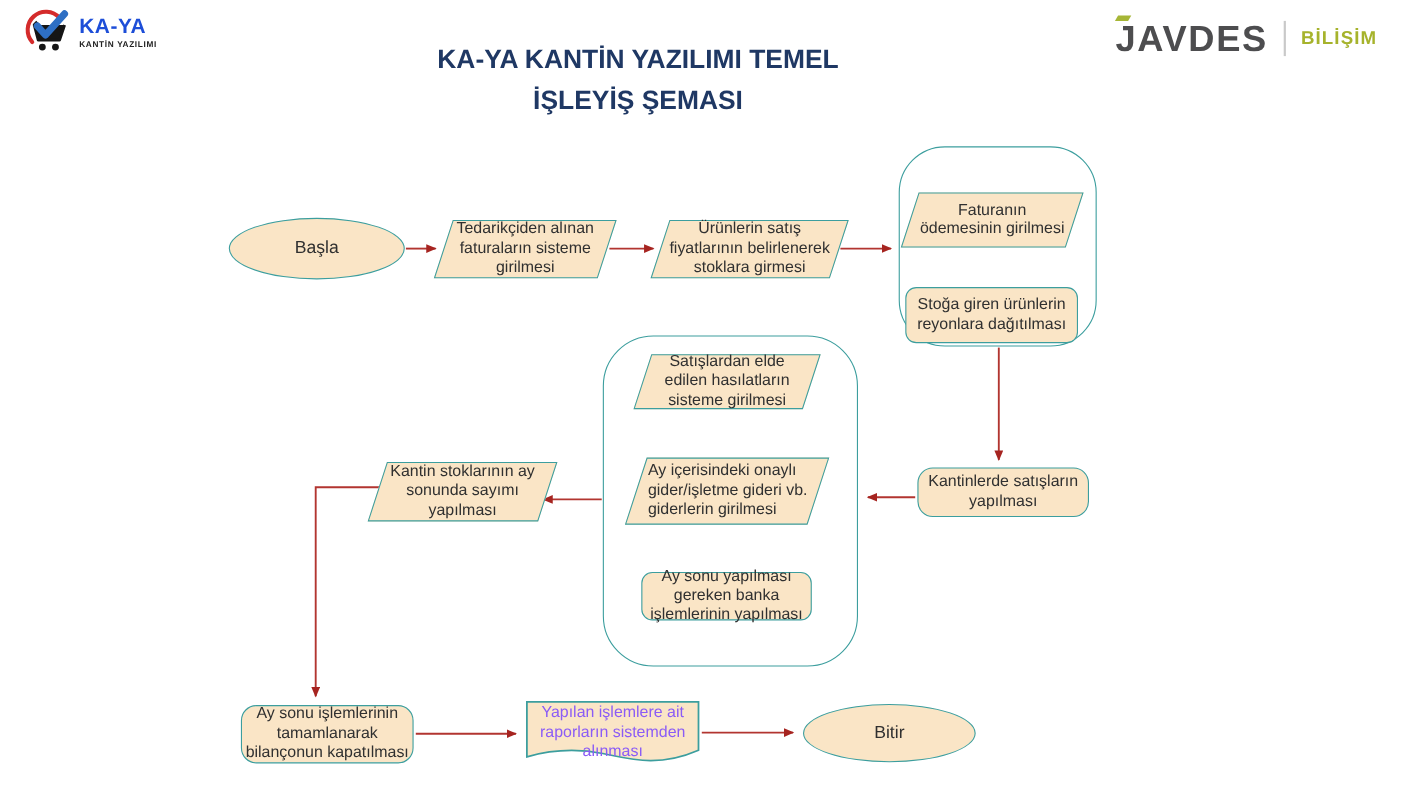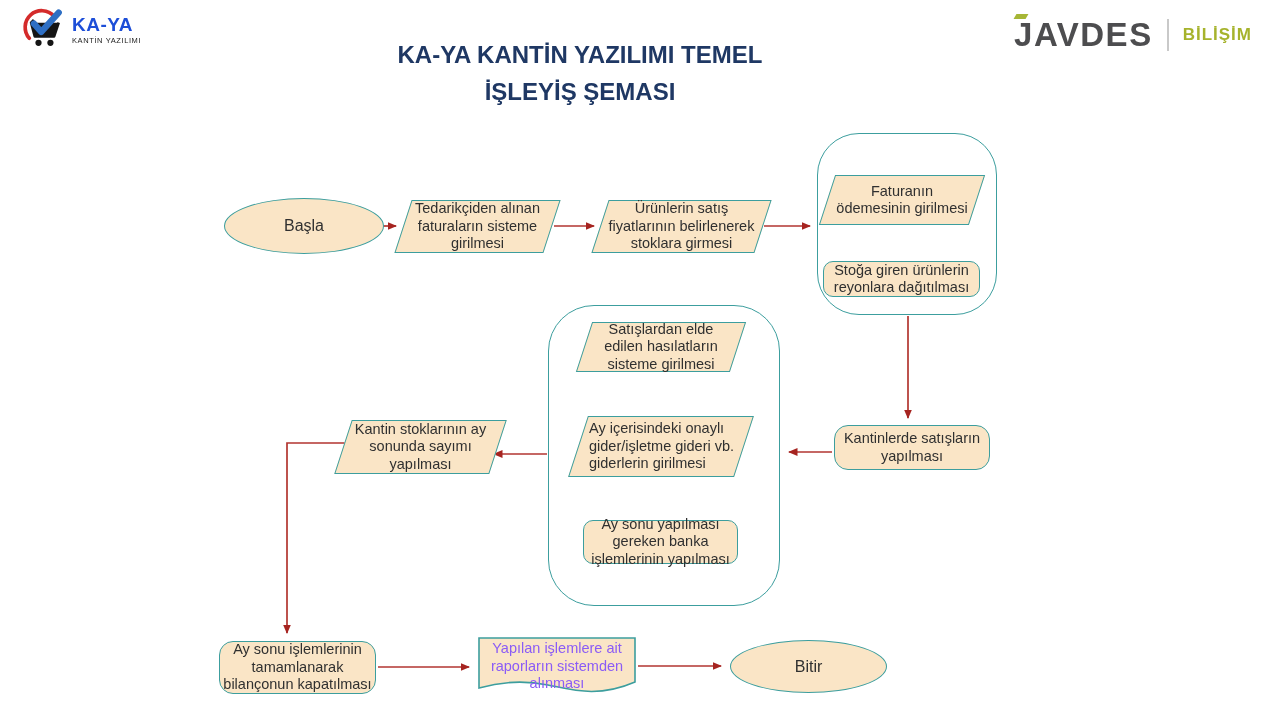--- a/index.html
+++ b/index.html
@@ -11,21 +11,21 @@
     overflow: hidden;
   }
 
   
   .kaya-logo {
     position: absolute; left: 22px; top: 8px;
     display: flex; align-items: center; gap: 6px;
   }
   .kaya-text { display: flex; flex-direction: column; line-height: 1; }
   .kaya-title { font-weight: bold; font-size: 19px; color: #1d4ed8; letter-spacing: 0.5px; }
-  .kaya-subtitle { font-weight: normal; font-size: 7.5px; color: #222222; letter-spacing: 0.6px; margin-top: 3px; }
+  .kaya-subtitle { font-weight: bold; font-size: 7.5px; color: #222222; letter-spacing: 0.6px; margin-top: 3px; }
 
   .slide-title {
     position: absolute; left: 300px; top: 36px; width: 560px;
     text-align: center; color: #1F3864;
     font-weight: bold; font-size: 24px; line-height: 37px;
   }
 
   .javdes-logo {
     position: absolute; right: 28px; top: 18px;
     display: flex; align-items: center; gap: 14px;
@@ -138,37 +138,37 @@
       <path d="M547,454 L494,454" marker-end="url(#ah)"></path>
       <path d="M348,443 L287,443 L287,633" marker-end="url(#ah)"></path>
       <path d="M378,667 L469,667" marker-end="url(#ah)"></path>
       <path d="M638,666 L721,666" marker-end="url(#ah)"></path>
     </g>
   </svg>
 
   <div class="group-box" style="left:817px; top:133px; width:180px; height:182px; border-radius:42px;"></div>
   <div class="group-box" style="left:548px; top:305px; width:232px; height:301px; border-radius:46px;"></div>
 
-  <div class="node ellipse" style="left:224px; top:198px; width:160px; height:56px;">
+  <div class="node ellipse" style="left:208px; top:198px; width:160px; height:56px;">
     <span>Başla</span>
   </div>
 
   <div class="para" style="left:403px; top:200px; width:149px; height:53px;">
     <div class="para-text">Tedarikçiden alınan faturaların sisteme girilmesi</div>
   </div>
 
   <div class="para" style="left:600px; top:200px; width:163px; height:53px;">
     <div class="para-text">Ürünlerin satış fiyatlarının belirlenerek stoklara girmesi</div>
   </div>
 
   <div class="para" style="left:827px; top:175px; width:150px; height:50px;">
     <div class="para-text">Faturanın ödemesinin girilmesi</div>
   </div>
 
-  <div class="node rounded-sm" style="left:823px; top:261px; width:157px; height:36px;">
+  <div class="node rounded-sm" style="left:823px; top:261px; width:157px; height:51px;">
     <span>Stoğa giren ürünlerin reyonlara dağıtılması</span>
   </div>
 
   <div class="node rounded" style="left:834px; top:425px; width:156px; height:45px;">
     <span>Kantinlerde satışların yapılması</span>
   </div>
 
   <div class="para" style="left:584px; top:322px; width:154px; height:50px;">
     <div class="para-text">Satışlardan elde edilen hasılatların sisteme girilmesi</div>
   </div>

